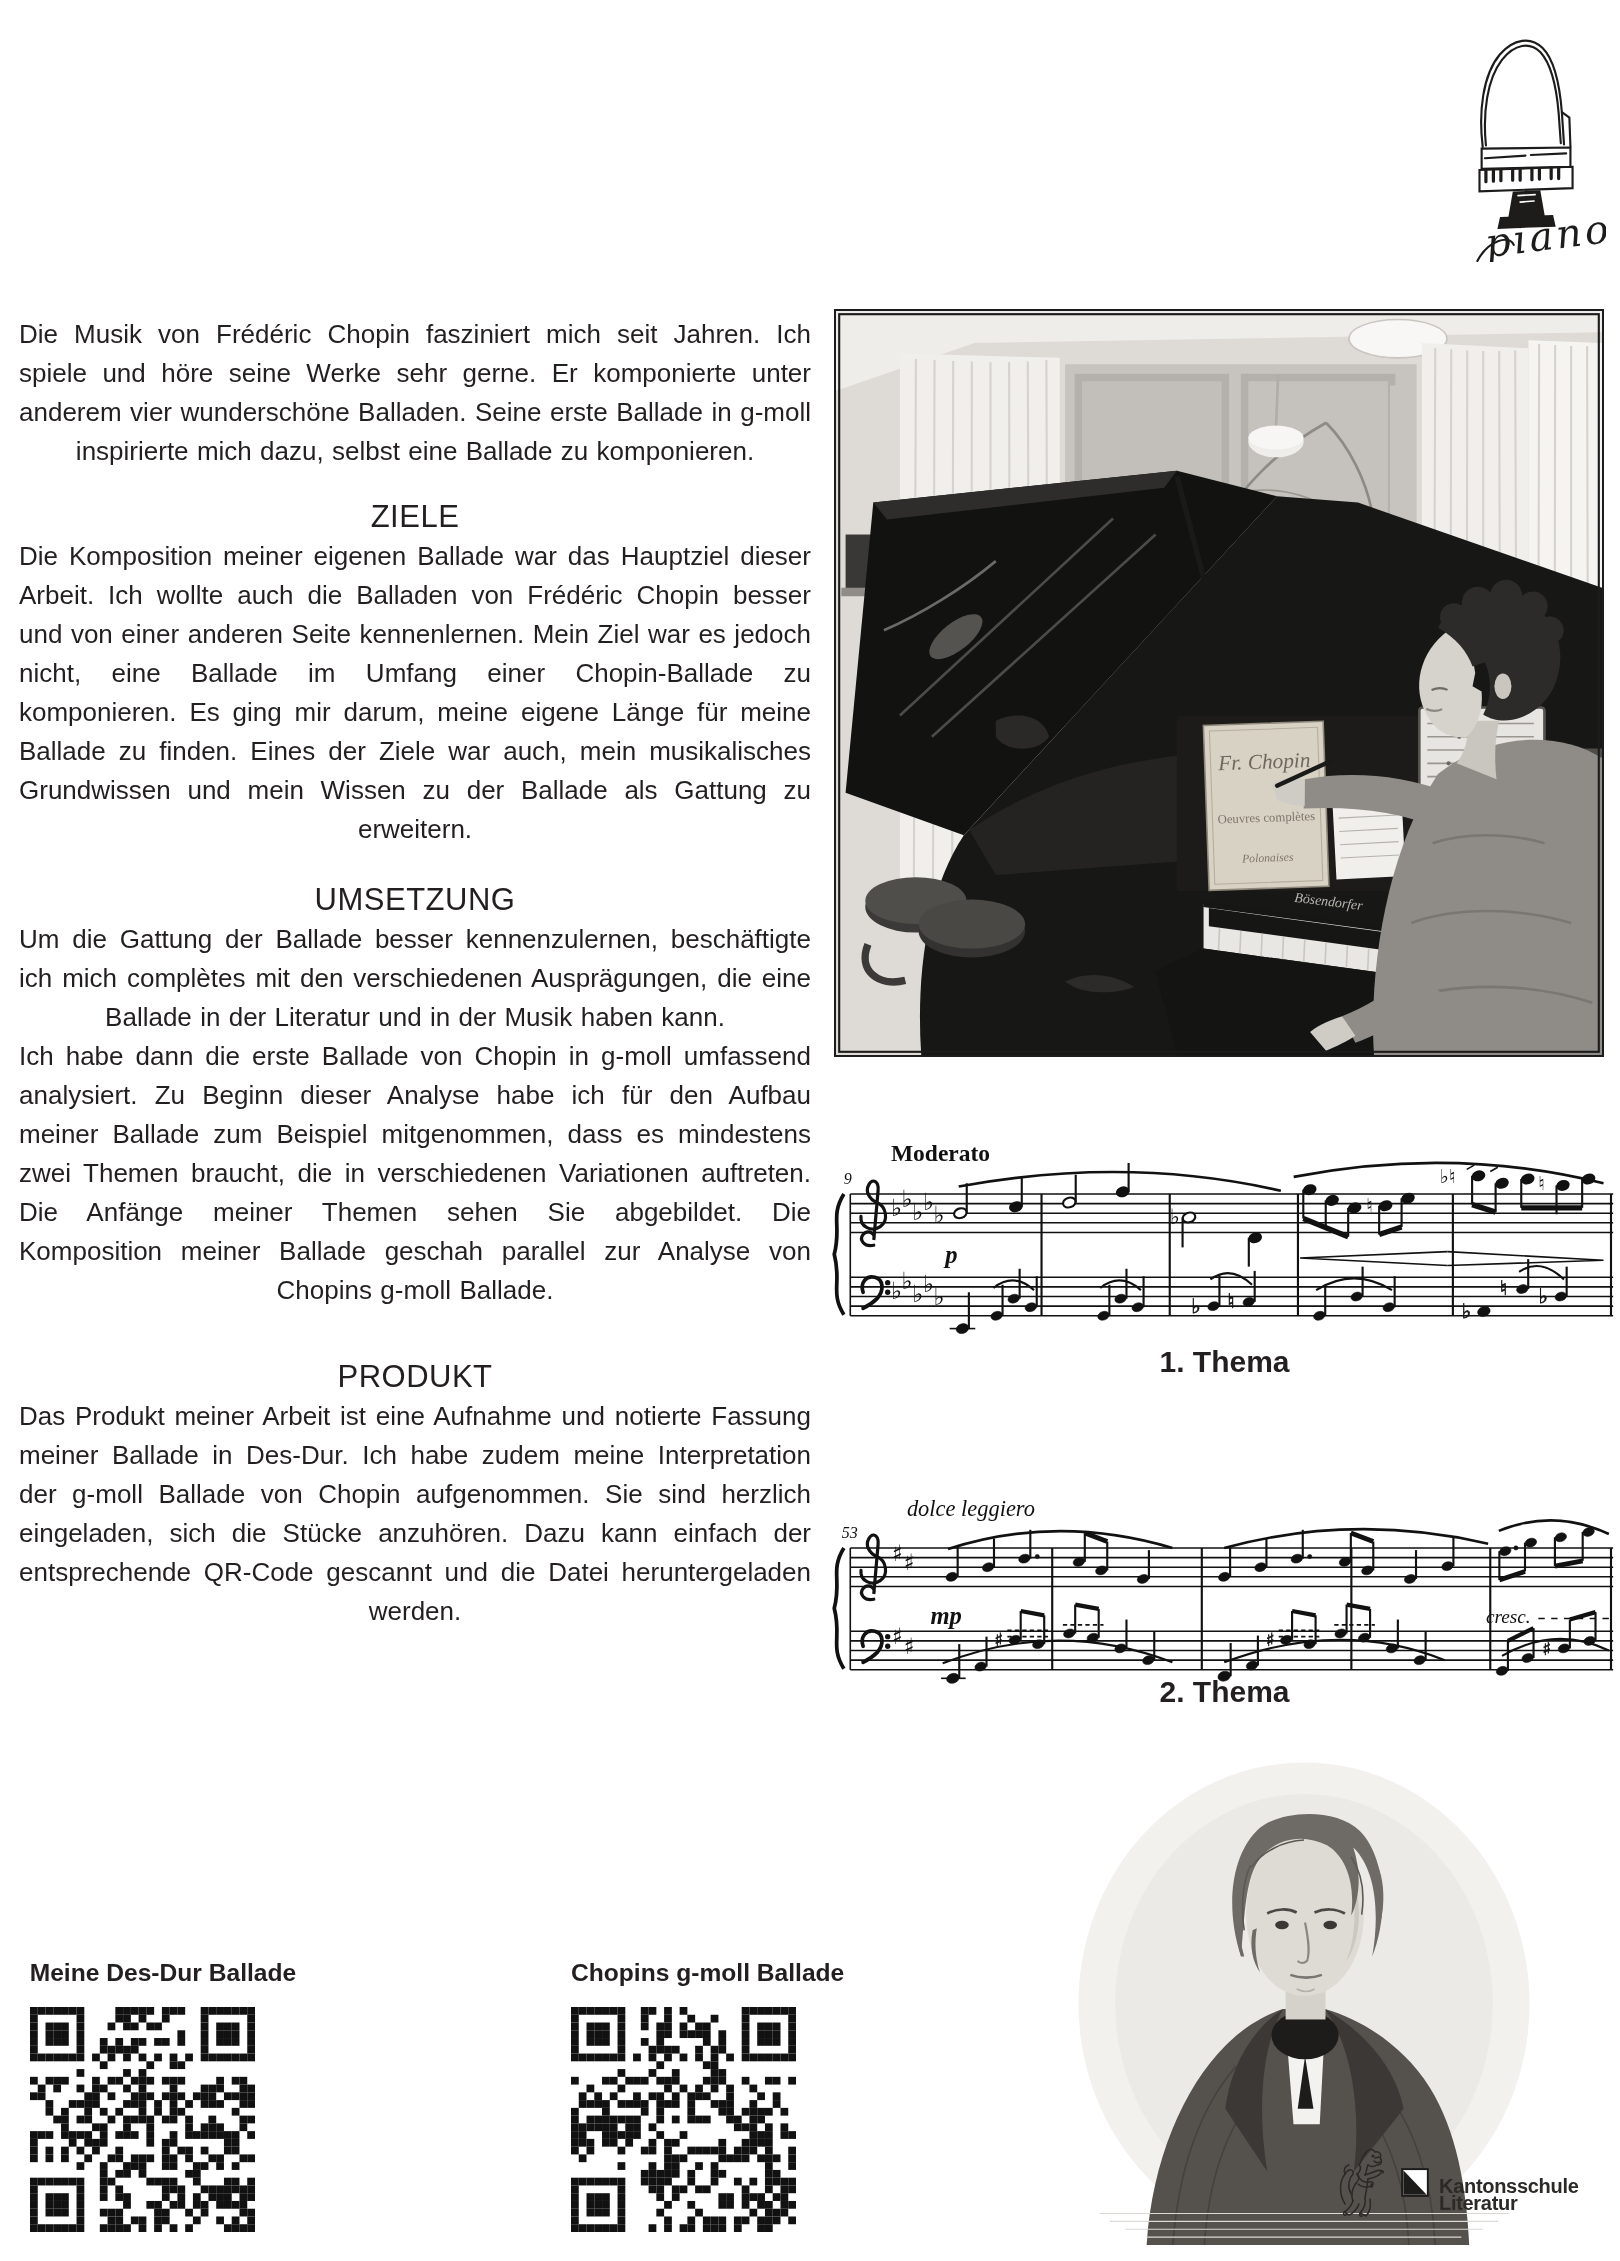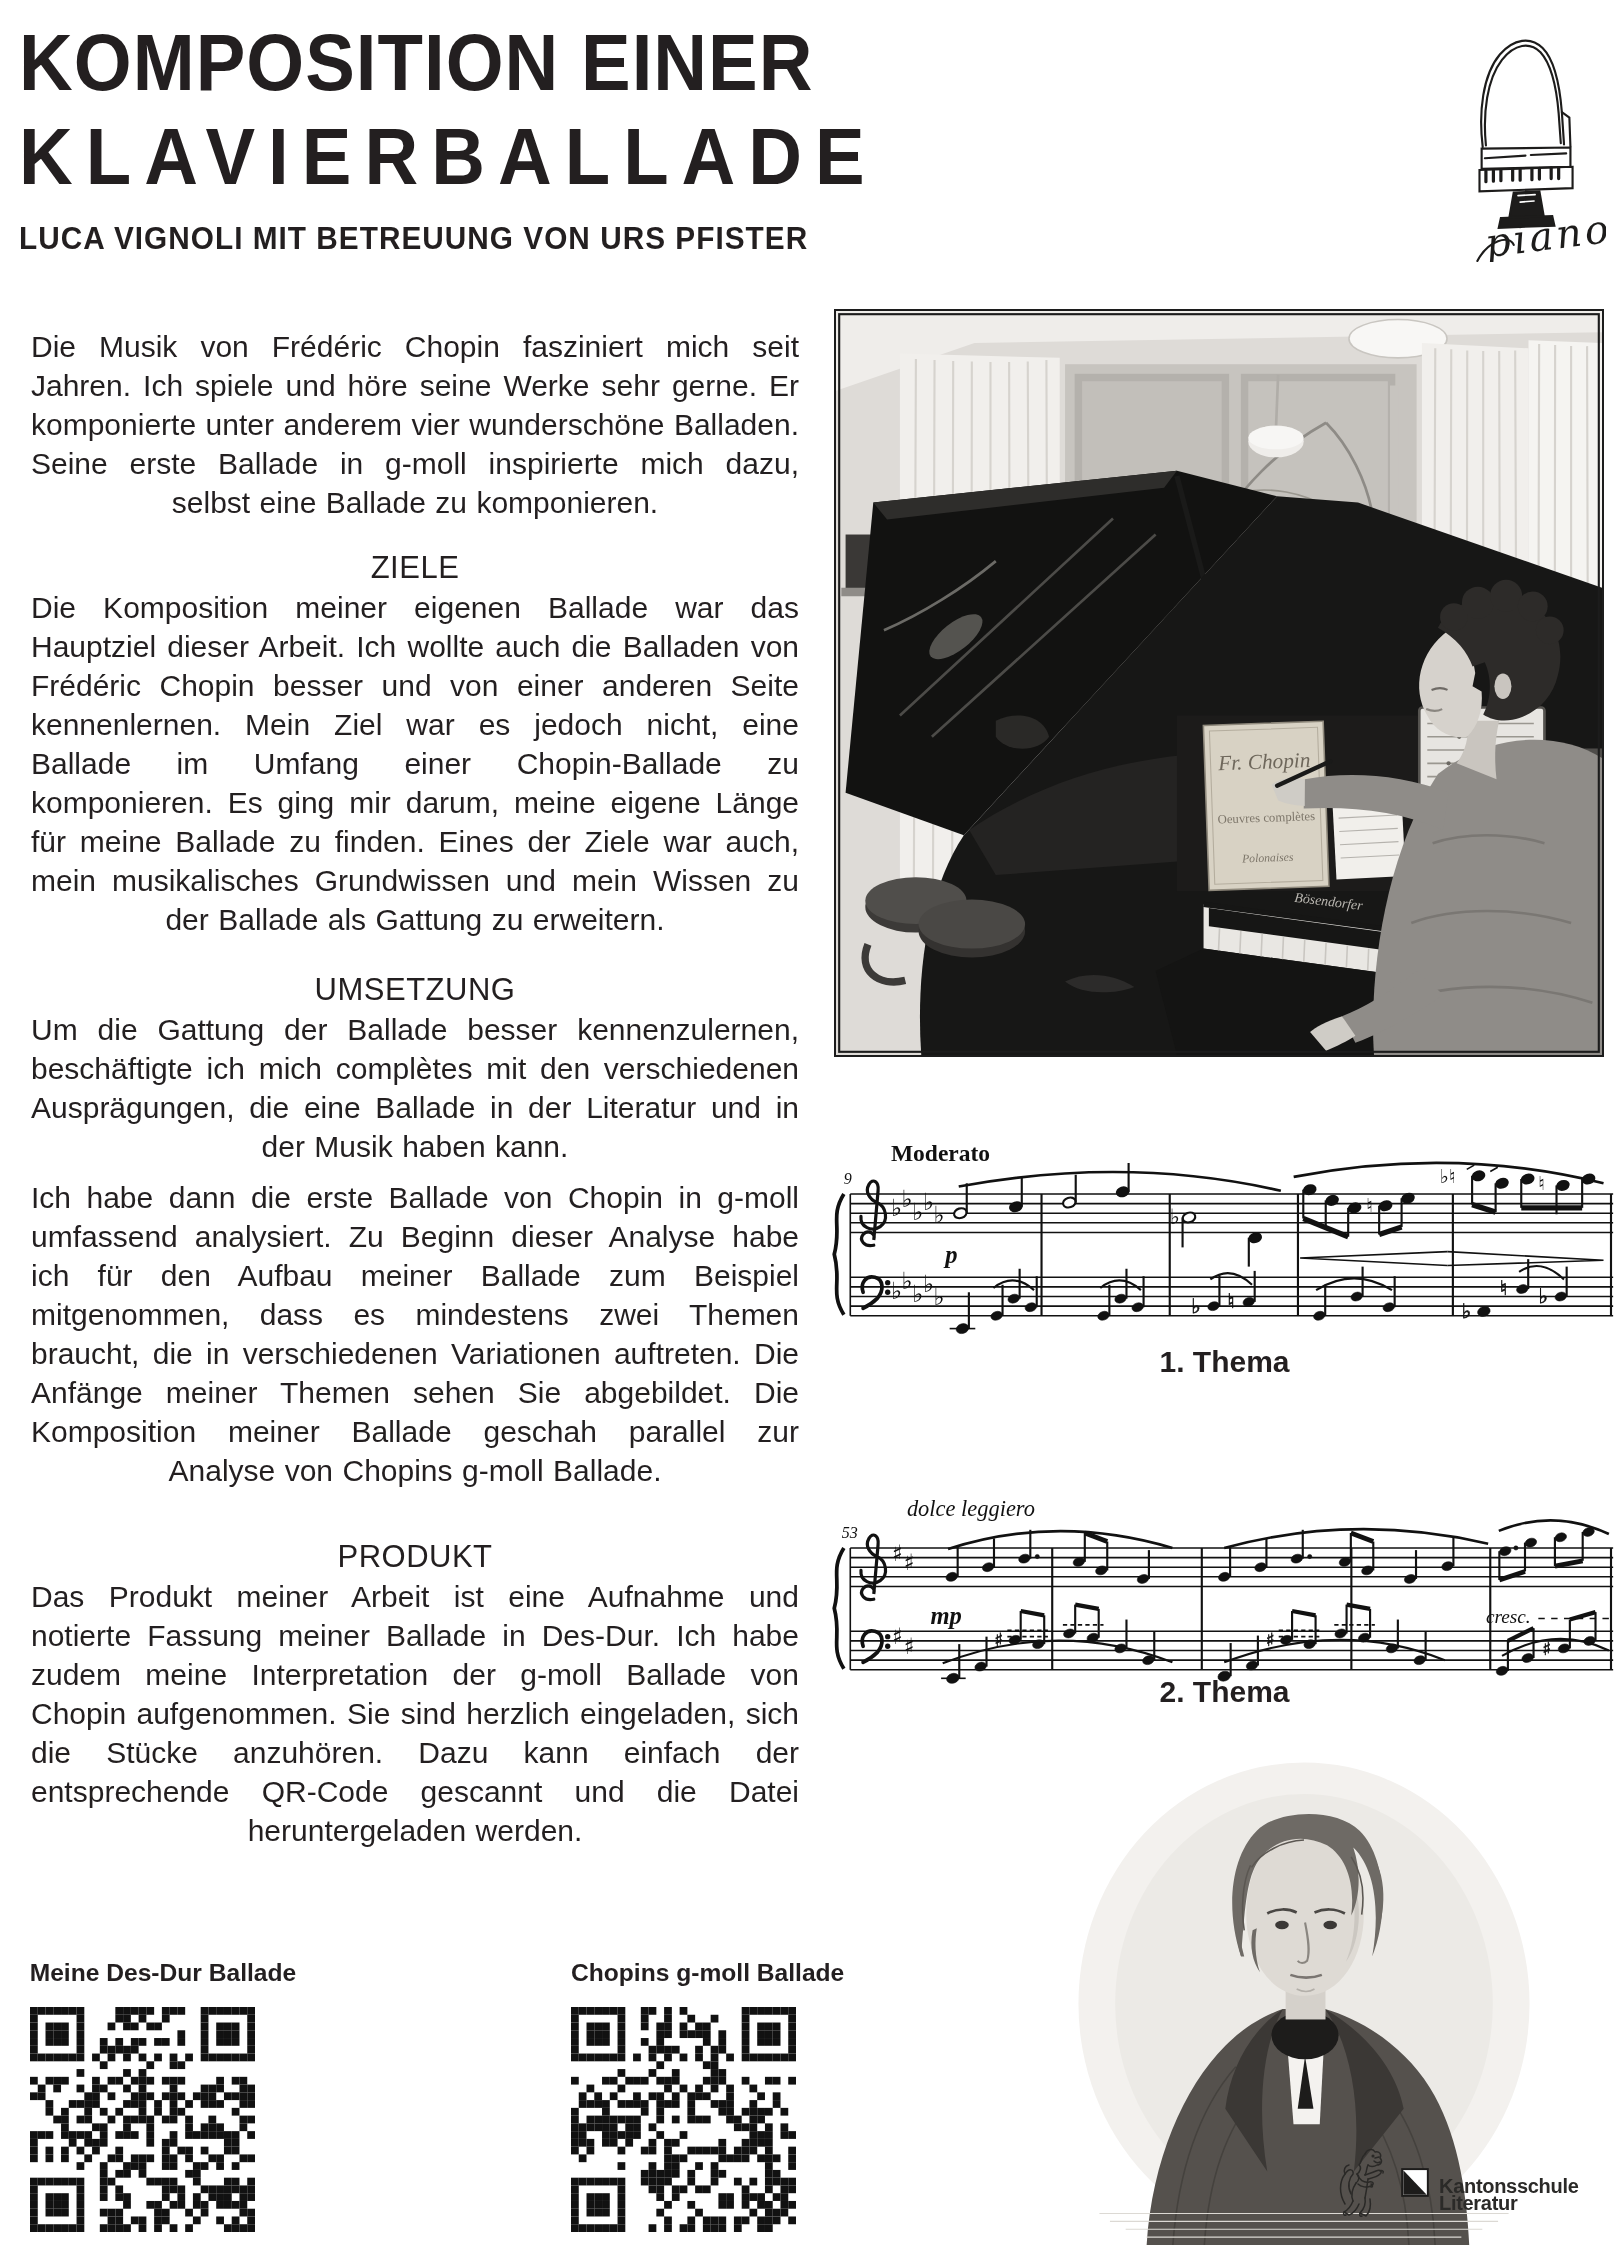--- a/index.html
+++ b/index.html
@@ -14,21 +14,21 @@
   .subtitle{margin-top:16px;font-weight:bold;font-size:32px;letter-spacing:1.1px;
             transform:scaleX(.93);transform-origin:0 50%;white-space:nowrap;}
 
   
   .piano-sketch{position:absolute;left:1445px;top:32px;width:161px;height:230px;}
   .piano-sketch svg{width:100%;height:100%;}
   .script-caption{font-family:"DejaVu Serif",serif;font-style:italic;}
 
   
   .left-col{position:absolute;left:19px;top:315px;width:792px;}
-  .body-par{margin:12px;font-size:30px;line-height:39px;word-spacing:1.1px;
+  .body-par{margin:0;font-size:26px;line-height:39px;word-spacing:1.1px;
             text-align:justify;text-align-last:center;}
   .sec-head{margin:31px 0 0 0;font-size:31px;line-height:40px;font-weight:normal;
             text-align:center;letter-spacing:0.5px;}
   .sec-head.first{margin-top:26px;}
   .gap-par{margin-top:0;}
   .produkt-head{margin-top:47px;}
 
   
   .qr-row{position:absolute;left:19px;top:1959px;width:792px;}
   .qr-block{position:absolute;top:0;width:236px;}
@@ -61,27 +61,20 @@
   .logo-text{position:absolute;left:105px;top:34px;font-weight:bold;font-size:20px;
              line-height:17px;letter-spacing:-0.3px;color:#2b2a28;}
 
   .music-serif{font-family:"Liberation Serif",serif;}
 </style>
 </head>
 <body>
 
 <div class="poster">
 
-  <header class="masthead">
-    <h1 style="margin:0;">
-      <span class="title-line">KOMPOSITION EINER</span>
-      <span class="title-line spread">KLAVIERBALLADE</span>
-    </h1>
-    <div class="subtitle">LUCA VIGNOLI MIT BETREUUNG VON URS PFISTER</div>
-  </header>
 
   <div class="piano-sketch">
     <svg viewBox="0 0 300 430">
       <g fill="none" stroke="#1d1c1b" stroke-width="4" stroke-linecap="round">
 
         <path d="M70,215 C62,150 70,80 102,42 C128,12 160,8 182,30 C204,52 214,100 218,150 L222,210"></path>
         <path d="M76,212 C70,152 78,88 106,52 C130,22 158,18 178,38 C198,60 208,104 212,152 L216,208"></path>
         <path d="M218,150 L232,160 L234,214"></path>
 
         <path d="M68,218 L234,216 L234,252 L68,256 Z"></path>

